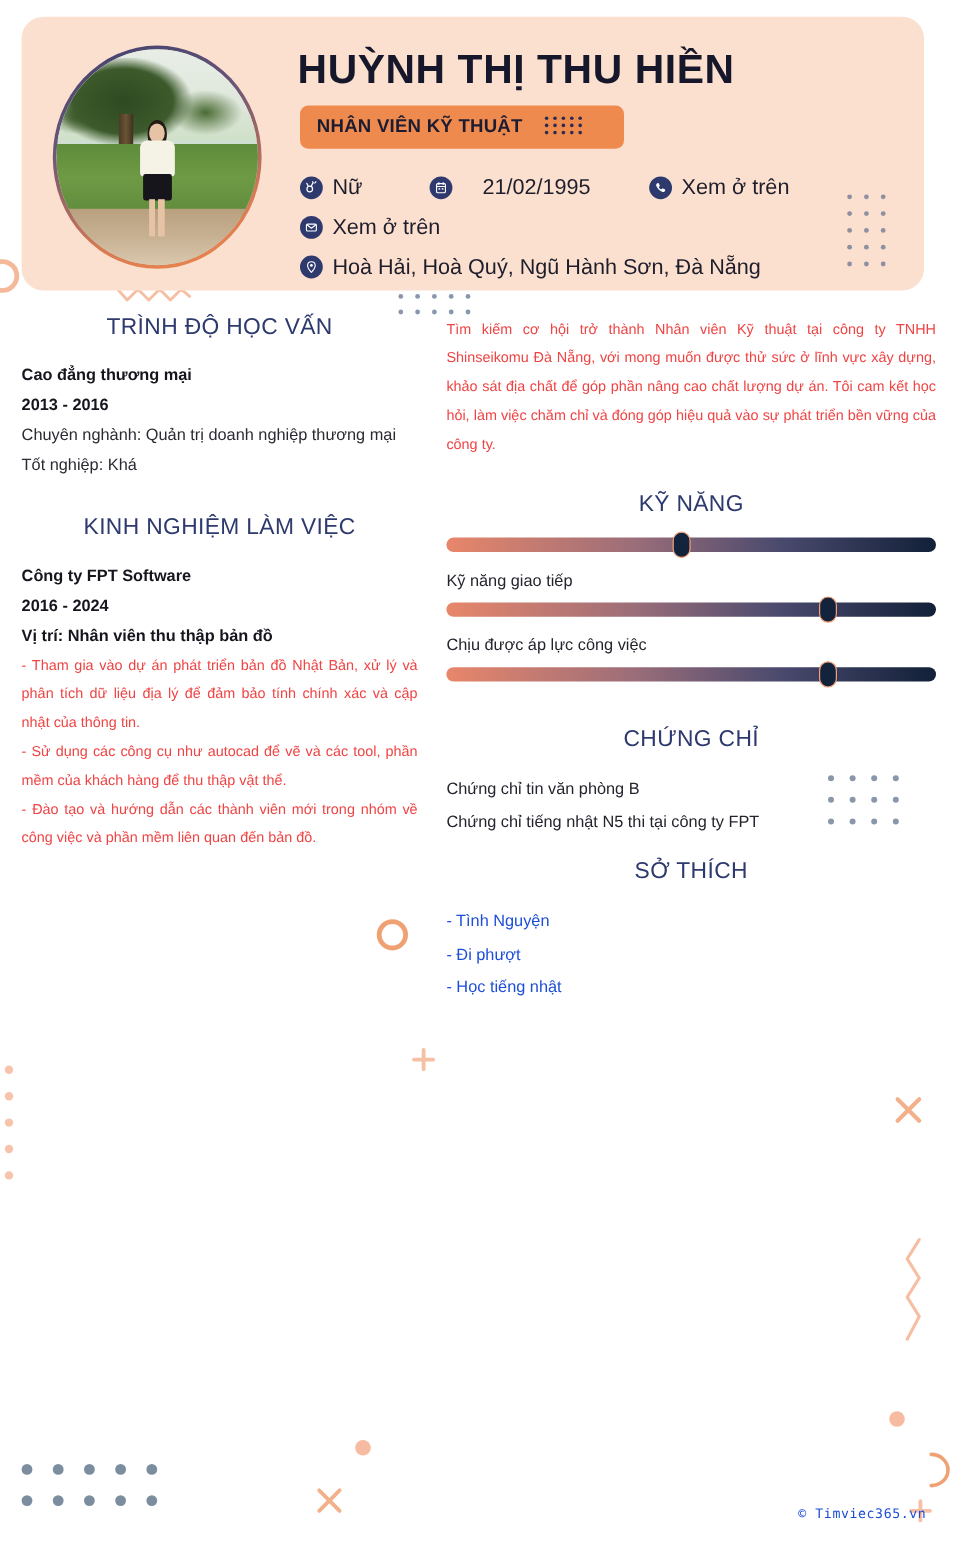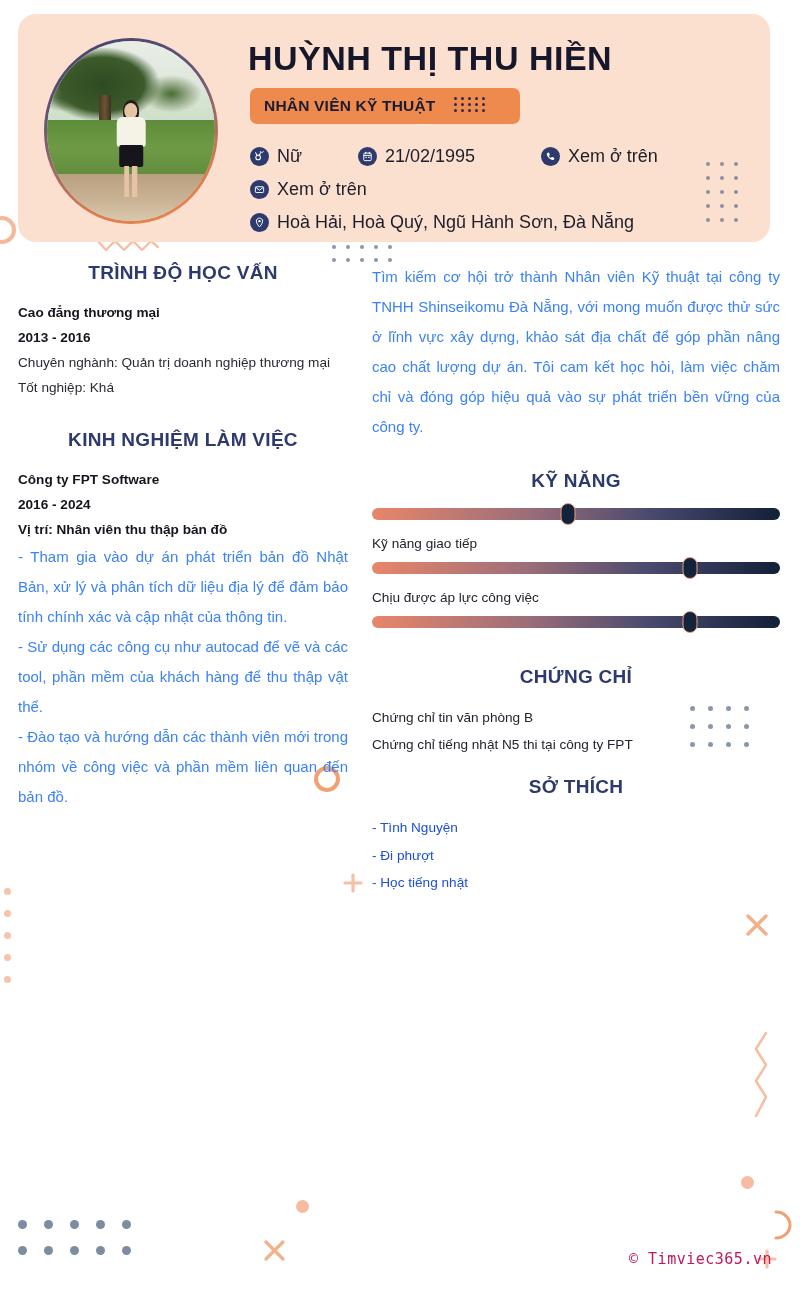--- a/index.html
+++ b/index.html
@@ -111,45 +111,45 @@
   .crow-inline { display: flex; align-items: center; }
   .cicon {
     width: 19px; height: 19px; border-radius: 50%;
     background: #2E3A6E;
     display: inline-flex; align-items: center; justify-content: center;
     flex: 0 0 auto;
   }
   .cicon svg { display: block; }
   .ctext { font-size: 18px; color: #1d1d2b; white-space: nowrap; }
   .cslot-1 { width: 100px; }
-  .cslot-2 { width: 175px; }
+  .cslot-2 { width: 175px; gap: 17px; }
 
   .header-dots {
     position: absolute; right: 22px; top: 148px;
     grid-template-columns: repeat(3, 14px); grid-auto-rows: 14px;
   }
   .header-dots i { width: 4px; height: 4px; background: #8e8fa0; }
 
   
   .col-left  { position: absolute; left: 18px;  top: 262px; width: 330px; }
   .col-right { position: absolute; left: 372px; top: 262px; width: 408px; }
 
   .sec-head {
     font-size: 19px;
-    font-weight: 700;
+    font-weight: 400;
     color: #2E3A6E;
     text-align: center;
     letter-spacing: 0.3px;
     margin-bottom: 16px;
   }
 
   .bold-line { font-size: 13.6px; font-weight: 700; color: #15151e; line-height: 1.85; }
   .body-line { font-size: 13.6px; color: #2a2a33; line-height: 1.85; }
   .para {
-    font-size: 15px; color: #3b82f6; line-height: 2.0;
+    font-size: 12px; color: #ef4444; line-height: 2.0;
     text-align: justify;
   }
   .para-j { text-align: justify; }
 
   .spacer-28 { height: 28px; }
   .spacer-18 { height: 18px; }
   .spacer-22 { height: 22px; }
 
   
   .skill { margin-bottom: 16px; }
@@ -176,22 +176,22 @@
   .cert-dots {
     position: absolute; right: 18px; top: 40px;
     grid-template-columns: repeat(4, 18px); grid-auto-rows: 18px;
   }
   .cert-dots i { width: 5px; height: 5px; background: #8a97ab; }
 
   .footer {
     position: absolute;
     right: 28px; bottom: 22px;
     font-family: "DejaVu Sans Mono", monospace;
-    font-size: 15px;
-    color: #be185d;
+    font-size: 11px;
+    color: #1d4ed8;
     letter-spacing: 0.5px;
     margin-top: 36px;
   }
 
   .bl-dots {
     position: absolute; left: 18px; bottom: 18px;
     grid-template-columns: repeat(5, 26px); grid-auto-rows: 26px;
   }
   .bl-dots i { width: 9px; height: 9px; background: #7d8da0; }
 </style>

